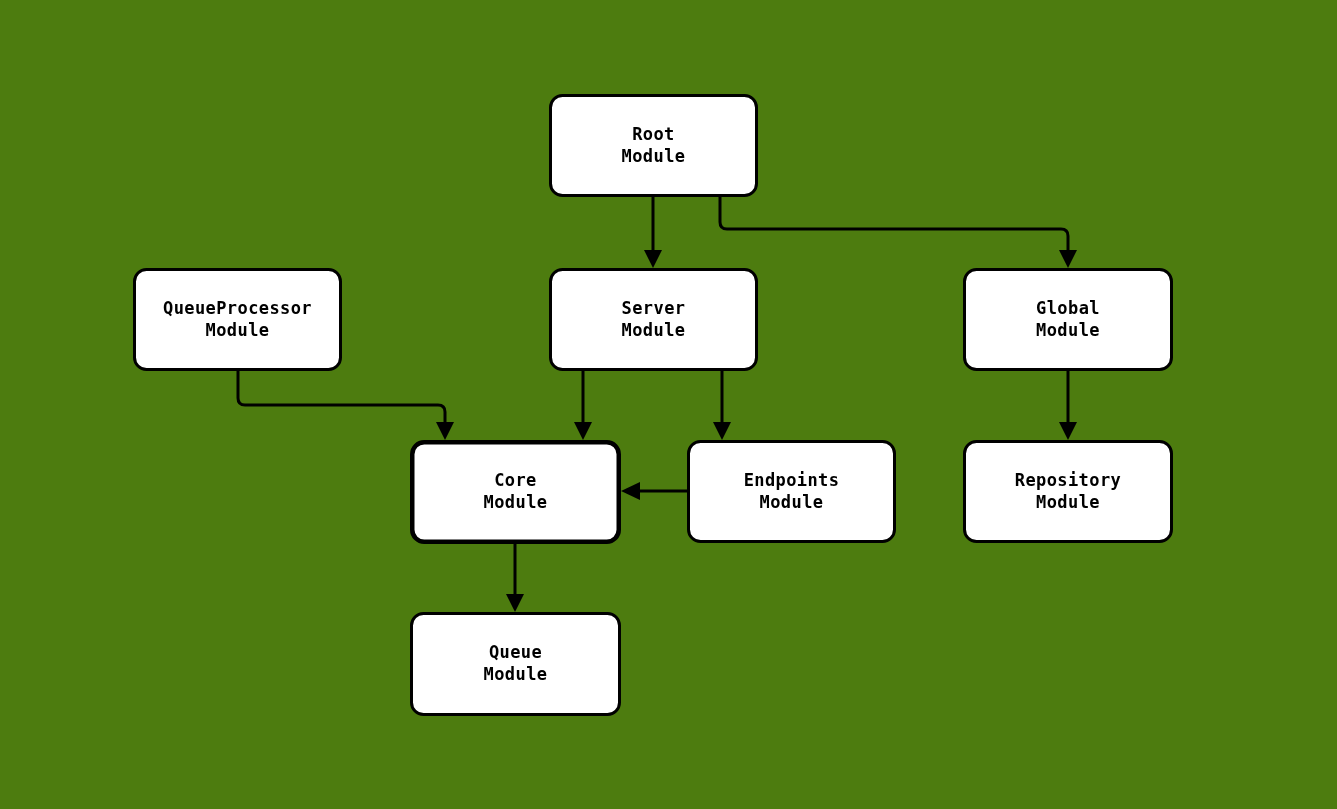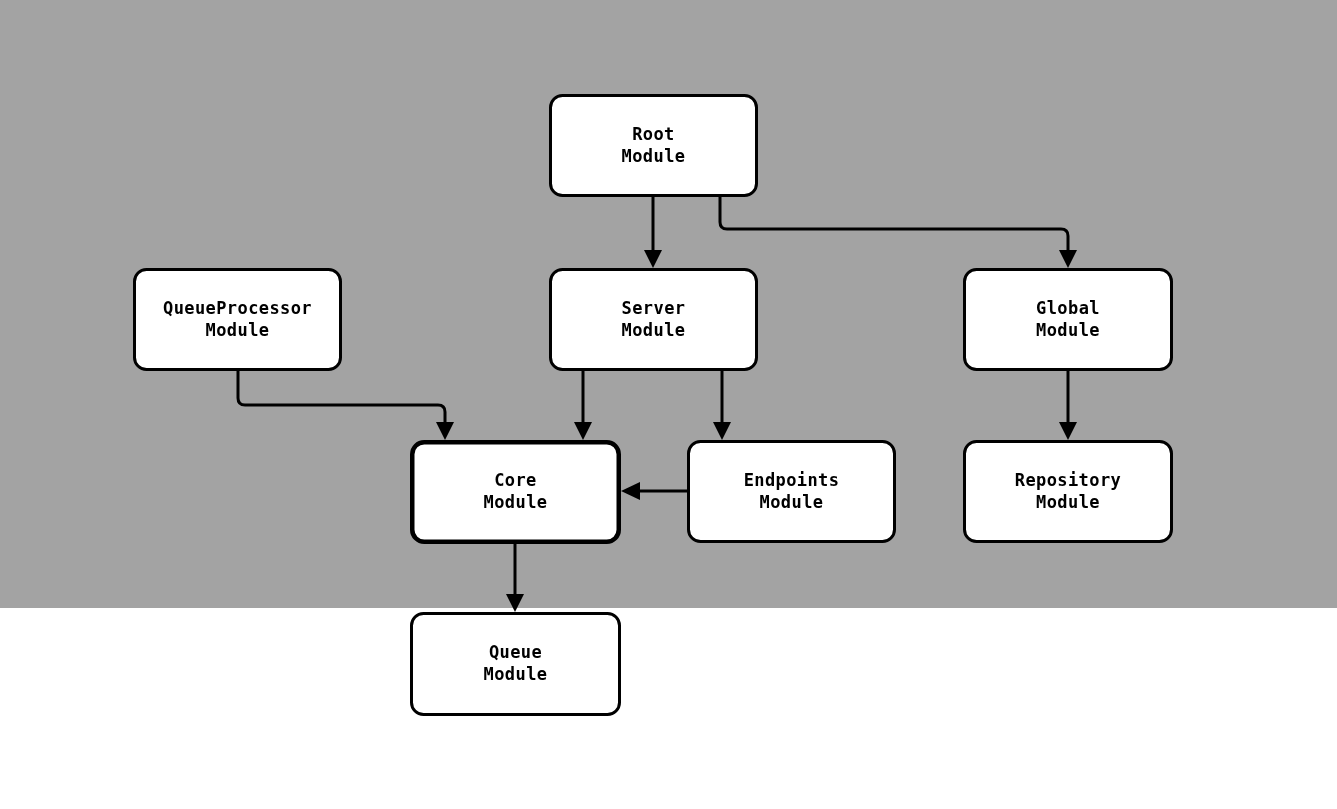--- a/index.html
+++ b/index.html
@@ -9,22 +9,22 @@
   }
   body {
     width: 1337px;
     height: 809px;
     font-family: "DejaVu Sans Mono", "Liberation Mono", monospace;
     overflow: hidden;
   }
   #diagram-canvas {
     position: relative;
     width: 1337px;
-    height: 608px;
-    background: #a3a3a3;
+    height: 809px;
+    background: #4d7c0f;
   }
   svg.diagram-svg {
     position: absolute;
     top: 0;
     left: 0;
     width: 1337px;
     height: 809px;
     display: block;
   }
   .node-box {

